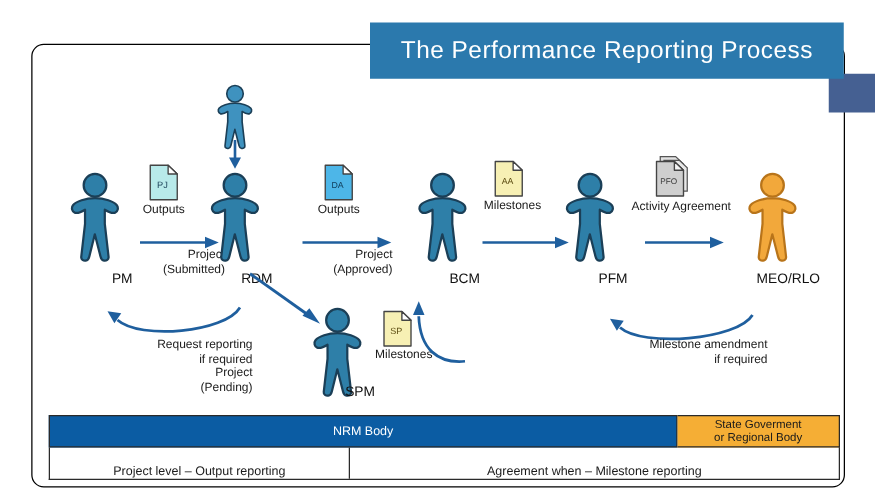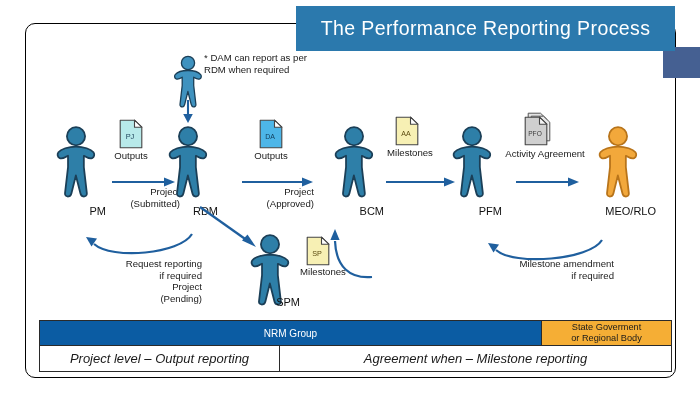--- a/index.html
+++ b/index.html
@@ -1,21 +1,21 @@
 <!DOCTYPE html>
 <html><head>
 <meta charset="utf-8">
 <style>
   html,body{margin:0;padding:0;}
   body{
     width:700px;height:400px;background:#ffffff;
     font-family:"Liberation Sans", sans-serif;
     overflow:hidden;position:relative;
   }
-  #stage{position:absolute;left:0;top:0;width:700px;height:384px;}
+  #stage{position:absolute;left:0;top:12px;width:700px;height:384px;}
 
   
   .frame{
     position:absolute;left:25px;top:23px;width:651px;height:355px;
     border:1.5px solid #000;border-radius:10px;background:#fff;box-sizing:border-box;
   }
 
   
   .title-shadow{
     position:absolute;left:663px;top:47px;width:37px;height:31px;
@@ -56,22 +56,22 @@
     display:flex;align-items:center;justify-content:center;
     color:#fff;font-size:10px;
   }
   .bar-state{
     flex:1;background:#f5ae35;border:1px solid #2a2a2a;border-left:none;box-sizing:border-box;
     display:flex;flex-direction:column;align-items:center;justify-content:center;
     color:#1a1a1a;font-size:9.2px;line-height:11px;text-align:center;
   }
   .row2{position:absolute;left:39px;top:346px;width:633px;height:26px;display:flex;
         border:1px solid #2a2a2a;border-top:none;box-sizing:border-box;}
-  .row2 .cell{display:flex;align-items:center;justify-content:center;
-        font-size:13px;color:#1a1a1a;box-sizing:border-box;font-style:italic;}
+  .row2 .cell{display:flex;align-items:flex-end;justify-content:center;
+        font-size:10px;color:#1a1a1a;box-sizing:border-box;}
   .row2 .cell-a{flex:0 0 240px;border-right:1px solid #2a2a2a;}
   .row2 .cell-b{flex:1;}
 </style>
 </head>
 <body>
 
 <div id="stage">
 
   <div class="frame"></div>
 
@@ -82,22 +82,20 @@
   <div class="person" style="left:172px;top:55px;">
     <svg width="32" height="52" viewBox="0 0 32 52">
       <circle cx="16" cy="8" r="6.6" fill="#3f92bf" stroke="#1b3f57" stroke-width="1.3"></circle>
       <path d="M16 15.5 C10.5 15.5 5 17.4 3.2 19.6 C2.1 21 2.6 23.2 4.2 23.9 C6.2 24.7 8.6 23.2 10.2 22.2
                L10.2 30.5 L8.0 49.6 C7.8 51.2 9.3 52 10.6 51.8 C11.8 51.6 12.4 50.7 12.7 49.4
                L15.9 36.5 L19.2 49.4 C19.5 50.7 20.1 51.6 21.3 51.8 C22.6 52 24.1 51.2 23.9 49.6
                L21.7 30.5 L21.7 22.2 C23.3 23.2 25.7 24.7 27.7 23.9 C29.3 23.2 29.8 21 28.7 19.6
                C26.9 17.4 21.5 15.5 16 15.5 Z" fill="#3f92bf" stroke="#1b3f57" stroke-width="1.3" stroke-linejoin="round"></path>
     </svg>
   </div>
-  <div class="lbl" style="left:204px;top:52px;width:130px;">* DAM can report as per
-   RDM when required</div>
 
   <div class="arrow" style="left:178px;top:100px;">
     <svg width="20" height="24" viewBox="0 0 20 24">
       <line x1="10" y1="0" x2="10" y2="16" stroke="#1f5f9e" stroke-width="2.1"></line>
       <path d="M10 23 L5.2 14 L14.8 14 Z" fill="#1f5f9e"></path>
     </svg>
   </div>
 
   <div class="person" style="left:54px;top:124px;">
     <svg width="44" height="74" viewBox="0 0 32 52">
@@ -279,21 +277,21 @@
     <svg width="124" height="30" viewBox="0 0 124 30">
       <path d="M118 2 C106 22 30 28 12 12" fill="none" stroke="#1f5f9e" stroke-width="2.2"></path>
       <path d="M4 5 L15 6.5 L9.5 14.5 Z" fill="#1f5f9e"></path>
     </svg>
   </div>
   <div class="lbl c" style="left:490px;top:258px;width:124px;">Milestone amendment
 if required</div>
 
   <div class="bar-row">
     <div class="bar-nrm">
-      <span>NRM Group</span>
+      <span>NRM Body</span>
     </div>
     <div class="bar-state">
       <span>State Goverment</span>
       <span>or Regional Body</span>
     </div>
   </div>
 
   <div class="row2">
     <div class="cell cell-a">
       <span>Project level – Output reporting</span>

